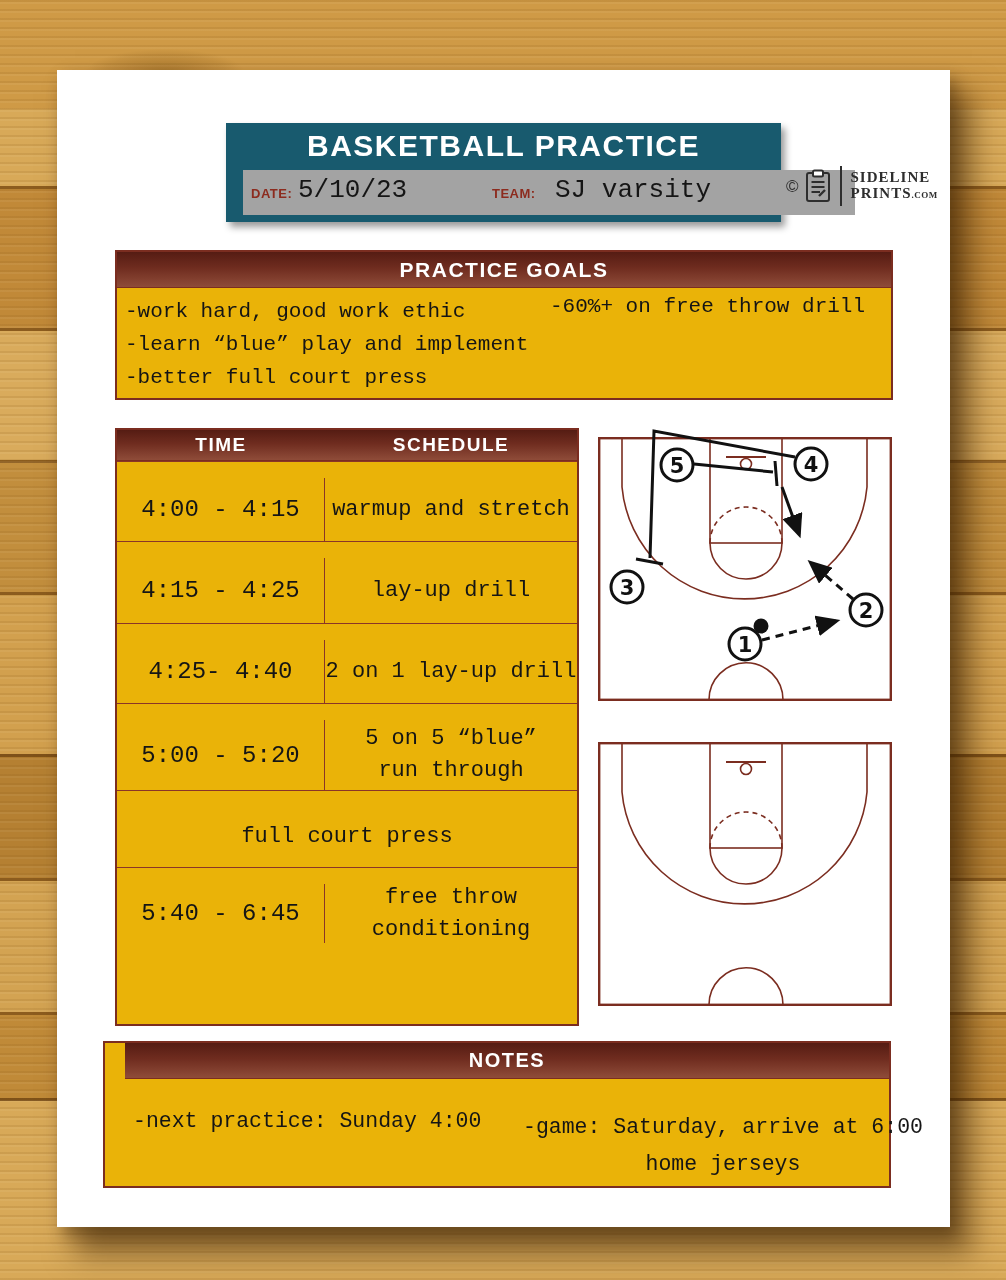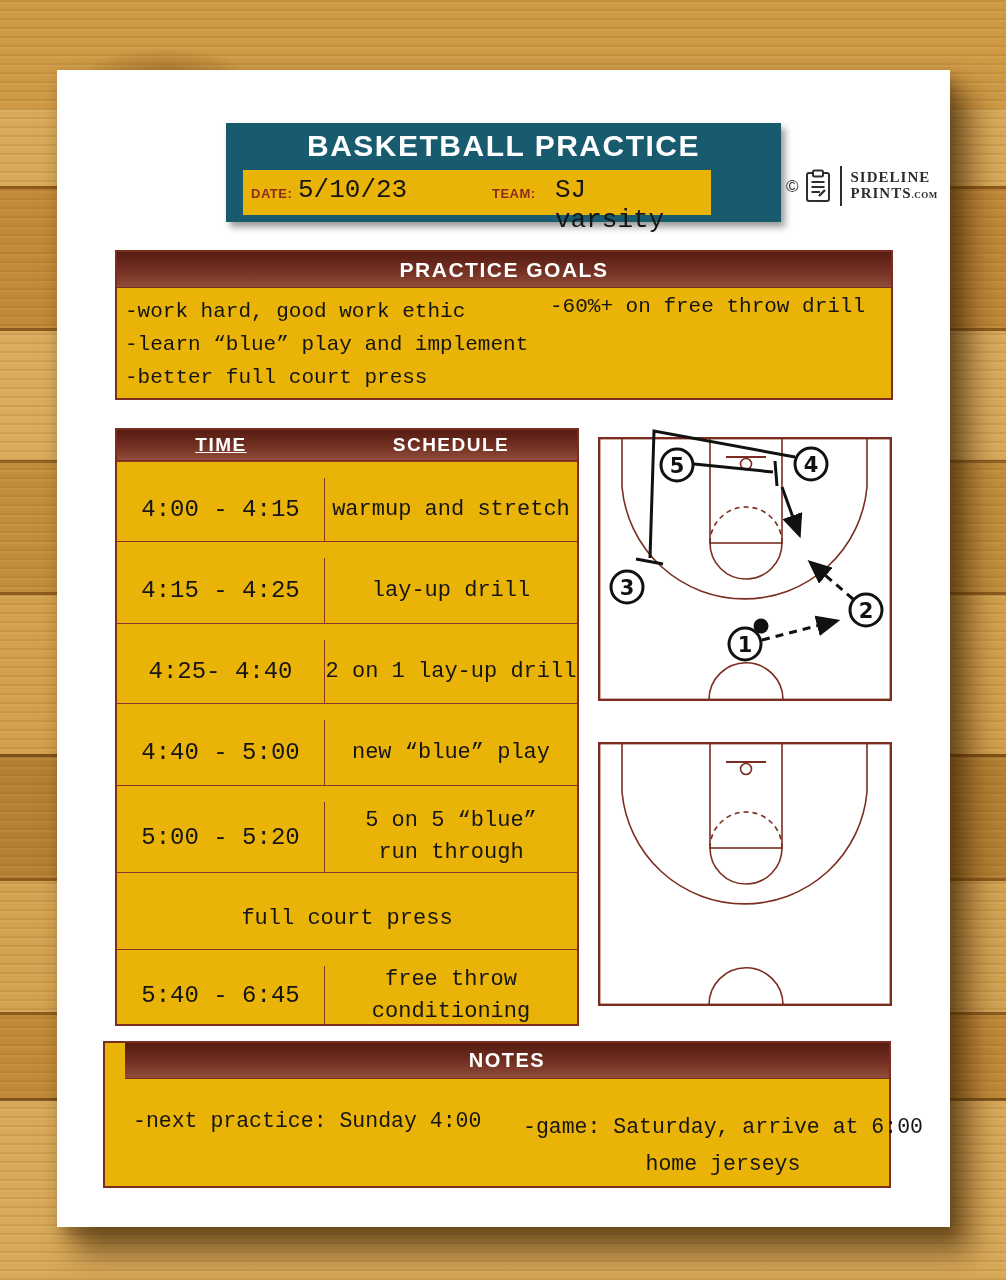--- a/index.html
+++ b/index.html
@@ -20,21 +20,21 @@
         #c08a38 1015px,#c08a38 1098px,#7e5119 1098px,#7e5119 1101px,
         #d8a958 1101px,#d8a958 1280px);
   }
   .paper{position:absolute;left:57px;top:70px;width:893px;height:1157px;background:#ffffff;
     box-shadow:20px 24px 28px 2px rgba(55,30,2,0.55), 6px 8px 14px rgba(55,30,2,0.35);}
   
   .header-box{position:absolute;left:169px;top:53px;width:555px;height:99px;background:#185a6e;
     box-shadow:4px 5px 7px rgba(0,0,0,0.40);}
   .header-title{position:absolute;left:0;top:6px;width:100%;text-align:center;color:#ffffff;
     font-weight:bold;font-size:30px;letter-spacing:1.5px;font-family:"Liberation Sans",sans-serif;}
-  .header-fields{position:absolute;left:17px;top:47px;width:468px;height:45px;background:#eab308;}
+  .header-fields{position:absolute;left:17px;top:47px;width:612px;height:45px;background:#a3a3a3;}
   .field-label{position:absolute;font-size:13px;font-weight:bold;letter-spacing:0.5px;color:#8c2b1e;top:16px;}
   .hand{font-family:Liberation Mono, monospace;color:#151515;}
   .field-value{position:absolute;top:5px;font-size:26px;}
   
   .logo{position:absolute;left:729px;top:96px;display:flex;align-items:center;gap:6px;color:#2e2e2e;}
   .logo-copy{font-size:17px;line-height:1;}
   .logo-divider{width:2px;height:40px;background:#2e2e2e;margin:0 3px;}
   .logo-text{font-family:"Liberation Serif",serif;font-weight:bold;line-height:1.05;letter-spacing:1px;}
   .logo-text .l1{font-size:15px;}
   .logo-text .l2{font-size:15px;}
@@ -45,21 +45,21 @@
     color:#fff;font-weight:bold;text-align:center;letter-spacing:1.5px;
     border-bottom:1.5px solid #7b2d20;box-sizing:border-box;}
   .goals-box{left:58px;top:180px;width:778px;height:150px;}
   .goals-bar{height:36px;font-size:21px;line-height:35px;}
   .goals-body{position:relative;height:109px;}
   .goal-line{position:absolute;left:8px;font-size:21px;line-height:33px;white-space:nowrap;}
   .goal-right{position:absolute;left:433px;top:7px;font-size:21px;white-space:nowrap;}
   
   .table-box{left:58px;top:358px;width:464px;height:598px;}
   .table-bar{height:31px;display:flex;font-size:19px;line-height:30px;}
-  .table-bar .th-time{width:208px;text-decoration:underline;}
+  .table-bar .th-time{width:208px;}
   .table-bar .th-sched{flex:1;}
   .trow{display:flex;border-top:1.5px solid #8a3527;box-sizing:border-box;}
   .trow:first-child{border-top:none;}
   .tcell{display:flex;align-items:center;justify-content:center;text-align:center;margin-top:16px;}
   .cell-time{width:208px;border-right:1.5px solid #8a3527;box-sizing:border-box;font-size:24px;}
   .cell-act{flex:1;font-size:22px;white-space:pre-line;line-height:1.45;}
   .r1{height:80px}.r2{height:82px}.r3{height:80px}.r4{height:82px}.r5{height:87px}.r6{height:77px}.r7{height:76px}
   
   .court{position:absolute;left:541px;}
   .court-top{top:357px;}
@@ -123,24 +123,20 @@
         <div class="tcell cell-time hand">4:00 - 4:15</div>
         <div class="tcell cell-act hand">warmup and stretch</div>
       </div>
       <div class="trow r2">
         <div class="tcell cell-time hand">4:15 - 4:25</div>
         <div class="tcell cell-act hand">lay-up drill</div>
       </div>
       <div class="trow r3">
         <div class="tcell cell-time hand">4:25- 4:40</div>
         <div class="tcell cell-act hand">2 on 1 lay-up drill</div>
-      </div>
-      <div class="trow r4">
-        <div class="tcell cell-time hand">4:40 - 5:00</div>
-        <div class="tcell cell-act hand">new “blue” play</div>
       </div>
       <div class="trow r5">
         <div class="tcell cell-time hand">5:00 - 5:20</div>
         <div class="tcell cell-act hand">5 on 5 “blue”
 run through</div>
       </div>
       <div class="trow r6">
         <div class="tcell cell-act hand">full court press</div>
       </div>
       <div class="trow r7">

